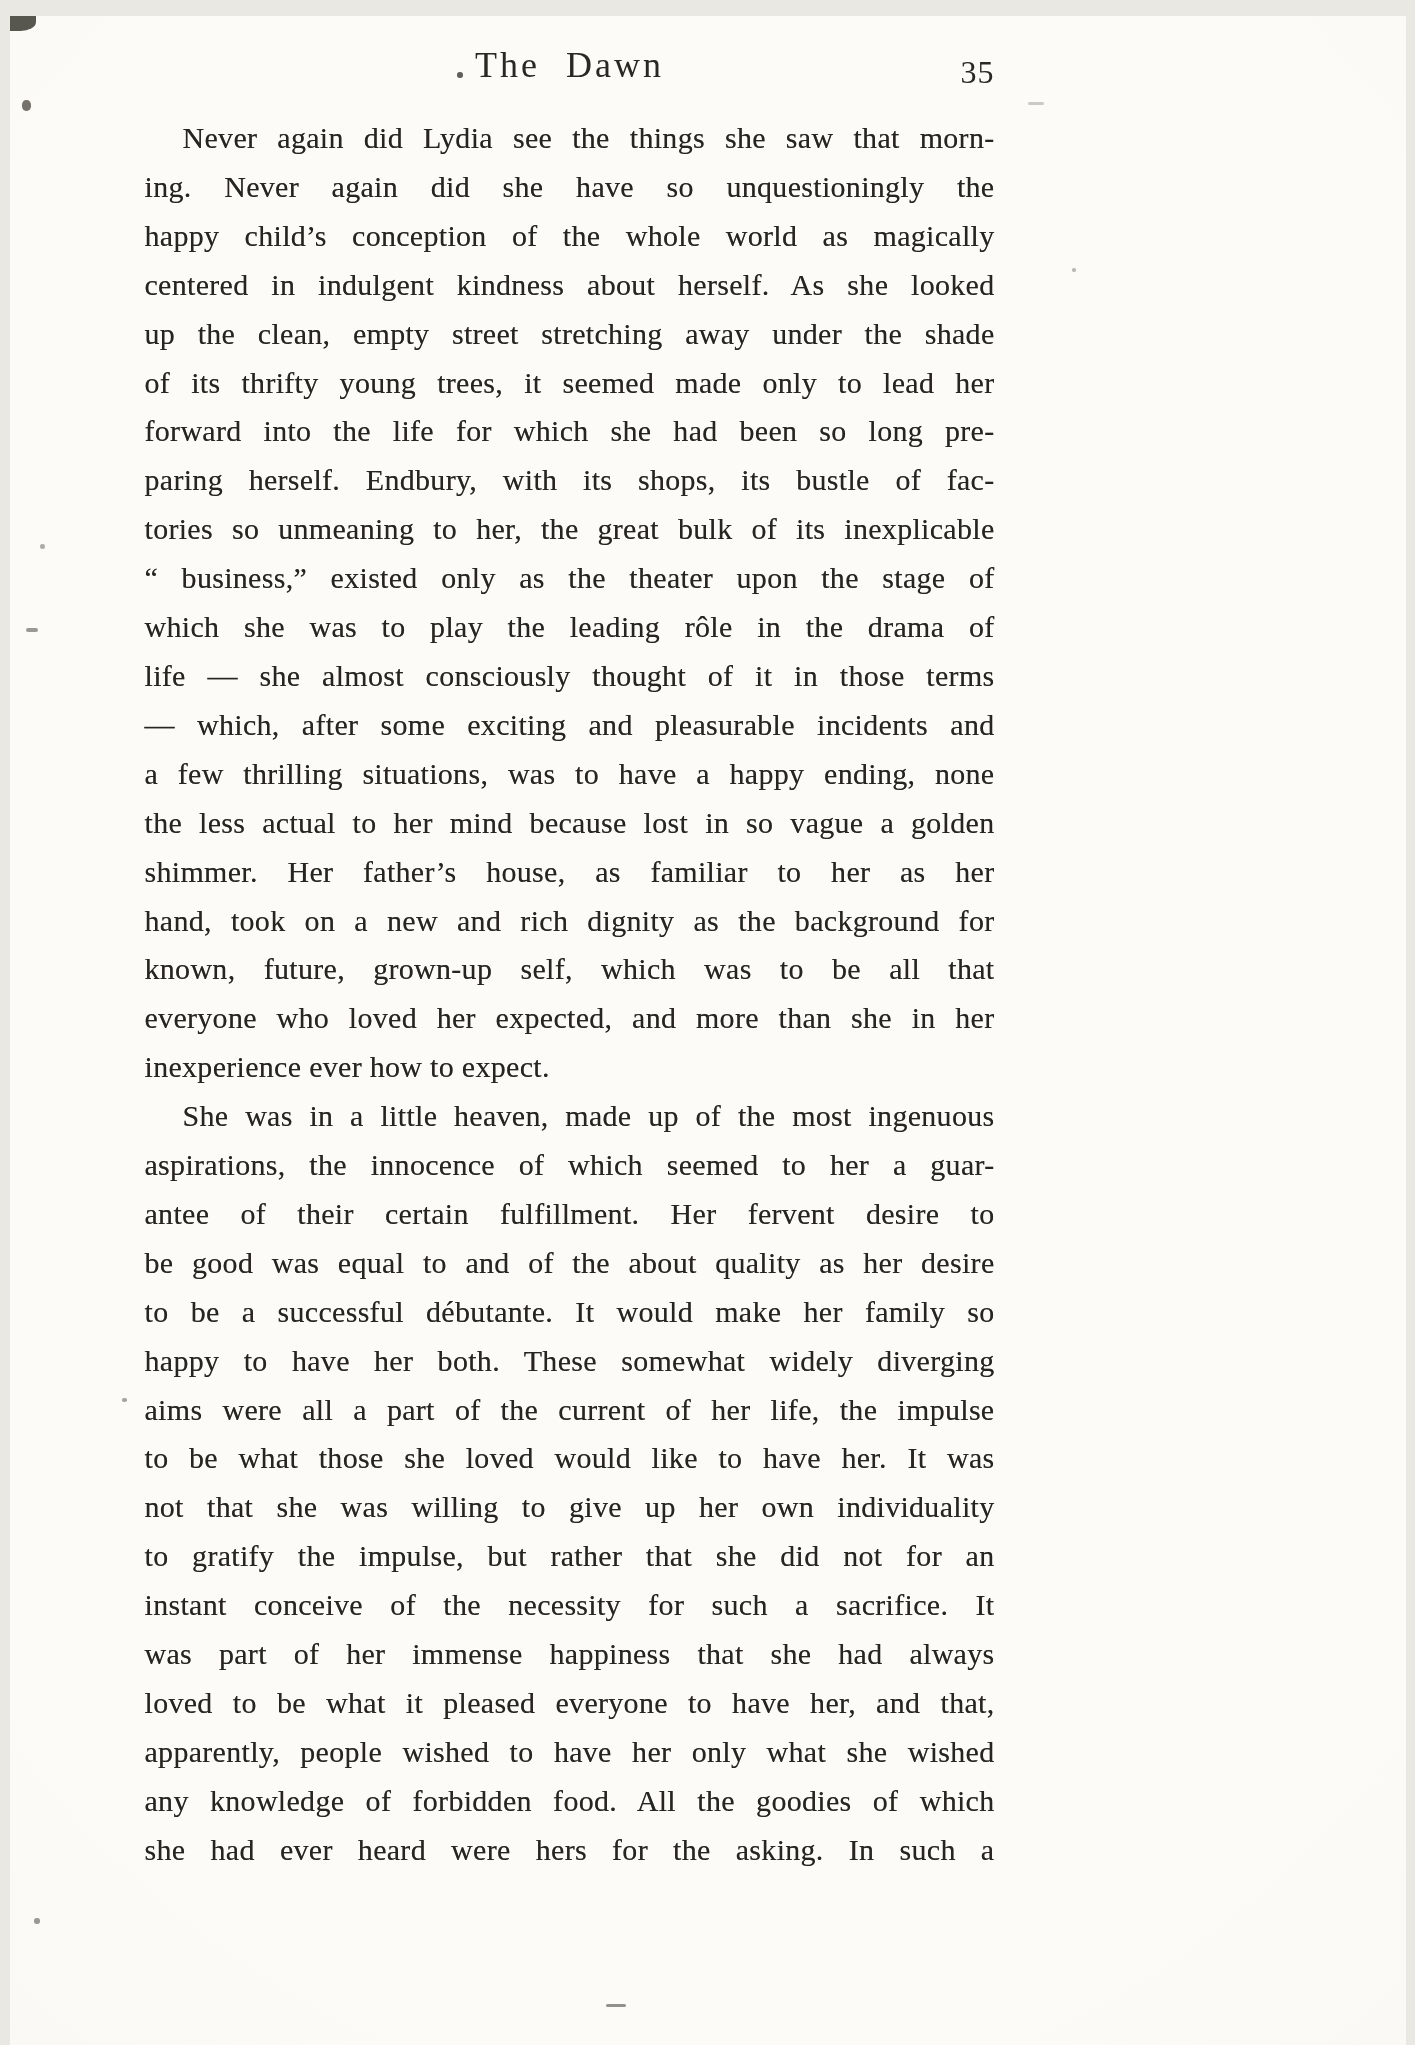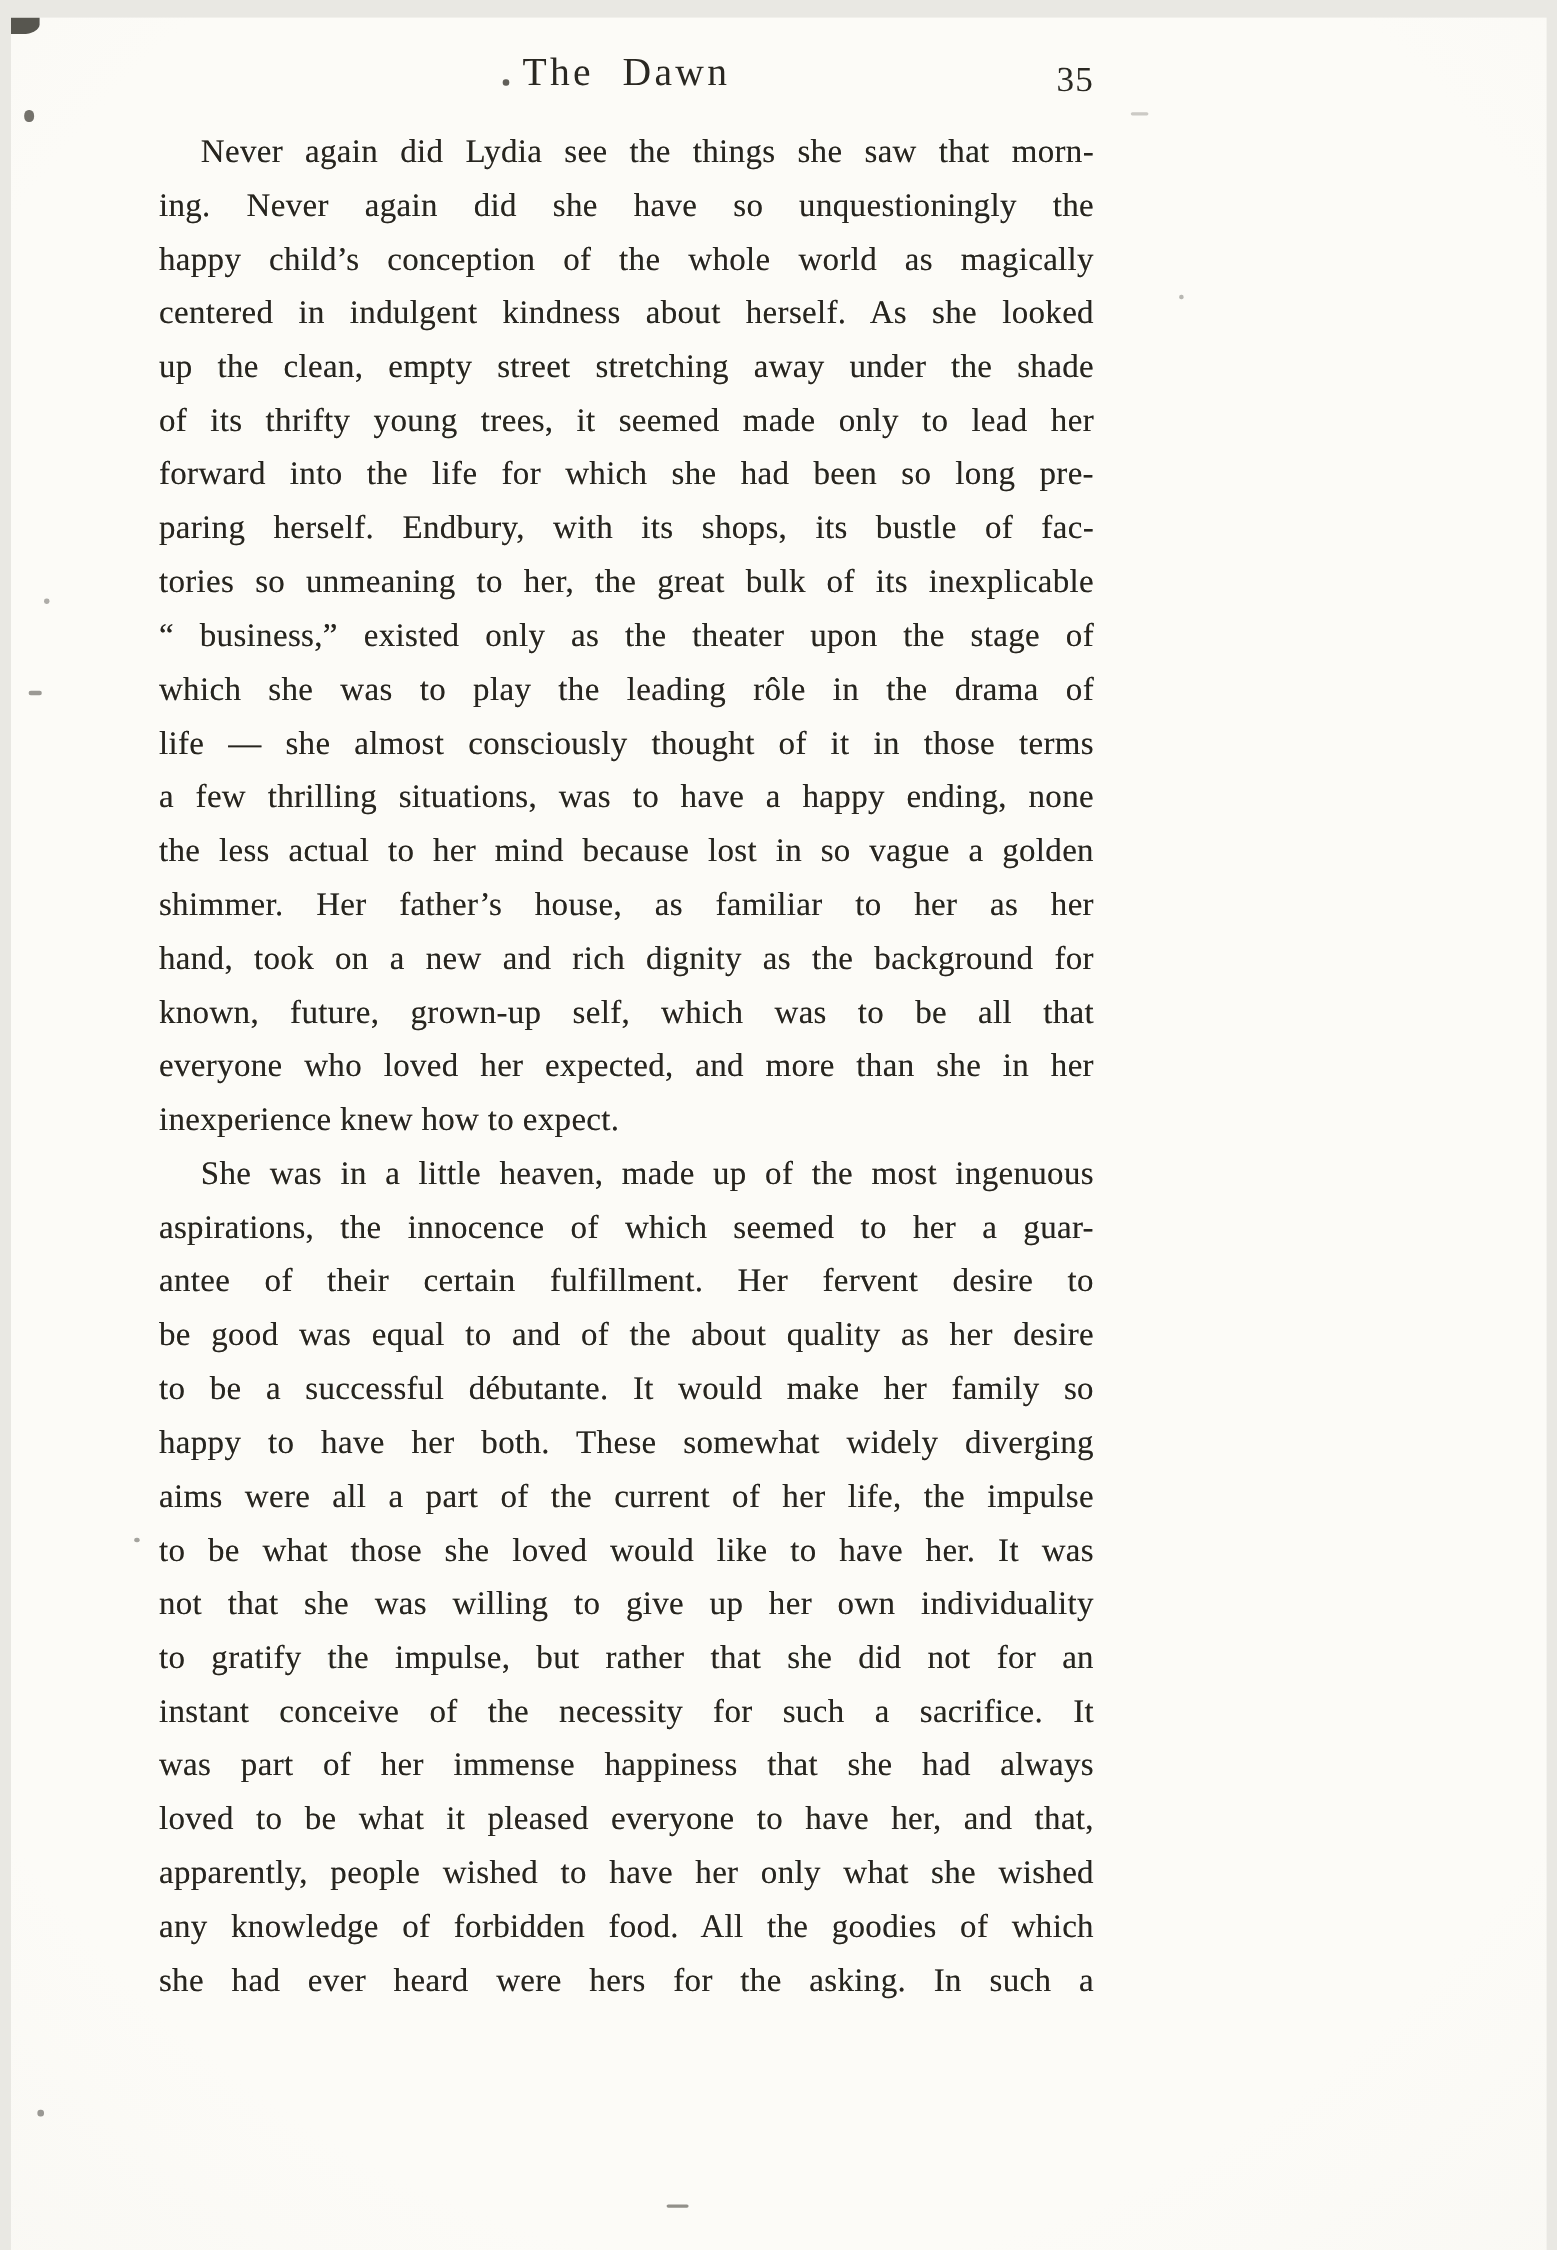--- a/index.html
+++ b/index.html
@@ -86,27 +86,28 @@
         <div class="line">happy child’s conception of the whole world as magically</div>
         <div class="line">centered in indulgent kindness about herself.  As she looked</div>
         <div class="line">up the clean, empty street stretching away under the shade</div>
         <div class="line">of its thrifty young trees, it seemed made only to lead her</div>
         <div class="line">forward into the life for which she had been so long pre-</div>
         <div class="line">paring herself.  Endbury, with its shops, its bustle of fac-</div>
         <div class="line">tories so unmeaning to her, the great bulk of its inexplicable</div>
         <div class="line">“ business,” existed only as the theater upon the stage of</div>
         <div class="line">which she was to play the leading rôle in the drama of</div>
         <div class="line">life — she almost consciously thought of it in those terms</div>
+        <div class="line">— which, after some exciting and pleasurable incidents and</div>
         <div class="line">a few thrilling situations, was to have a happy ending, none</div>
         <div class="line">the less actual to her mind because lost in so vague a golden</div>
         <div class="line">shimmer.  Her father’s house, as familiar to her as her</div>
         <div class="line">hand, took on a new and rich dignity as the background for</div>
         <div class="line">known, future, grown-up self, which was to be all that</div>
         <div class="line">everyone who loved her expected, and more than she in her</div>
-        <div class="line no-justify">inexperience knew how to expect.</div>
+        <div class="line no-justify">inexperience ever how to expect.</div>
       </div>
       <div class="paragraph">
         <div class="line indent">She was in a little heaven, made up of the most ingenuous</div>
         <div class="line">aspirations, the innocence of which seemed to her a guar-</div>
         <div class="line">antee of their certain fulfillment.  Her fervent desire to</div>
         <div class="line">be good was equal to and of the about quality as her desire</div>
         <div class="line">to be a successful débutante.  It would make her family so</div>
         <div class="line">happy to have her both.  These somewhat widely diverging</div>
         <div class="line">aims were all a part of the current of her life, the impulse</div>
         <div class="line">to be what those she loved would like to have her.  It was</div>

